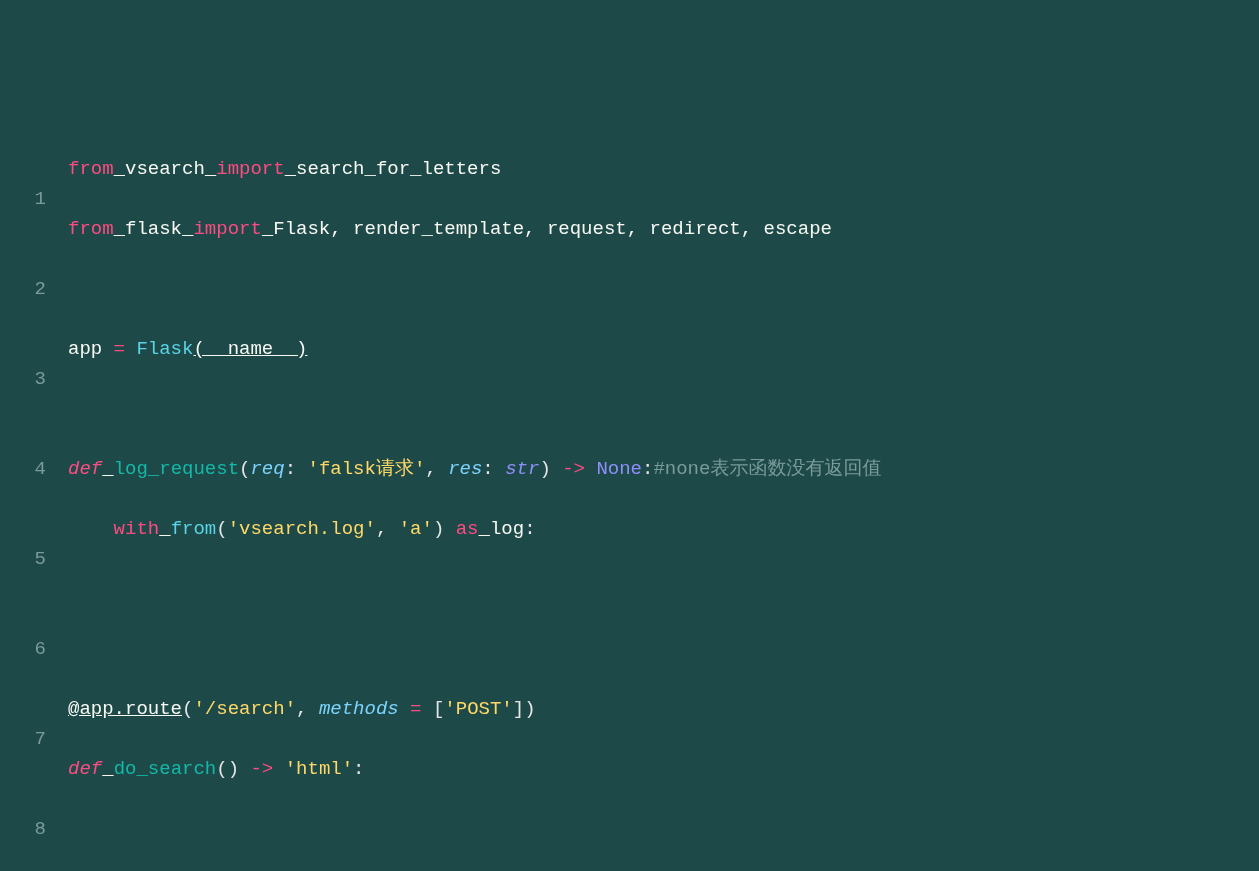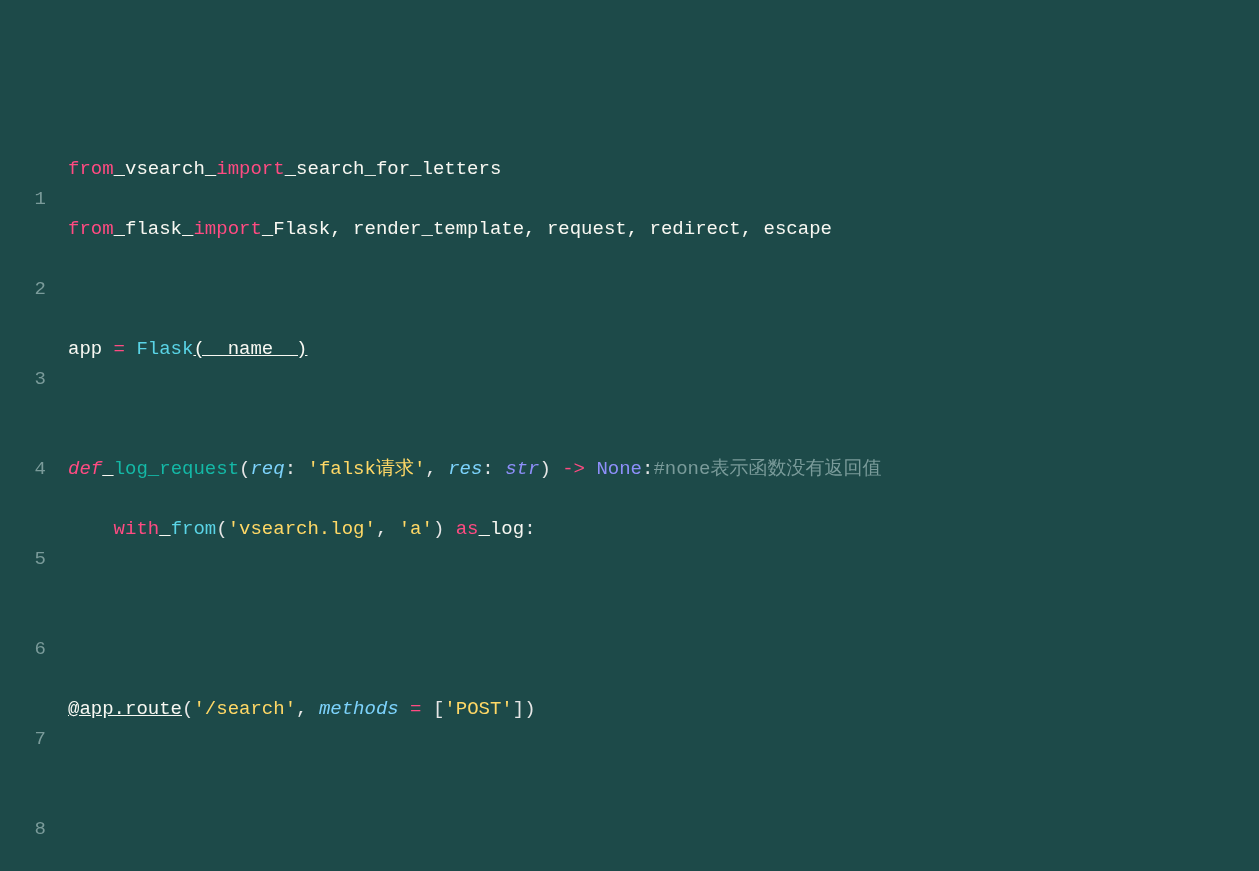--- a/index.html
+++ b/index.html
@@ -97,20 +97,21 @@
 <div class="line"><span class="kw">from</span><span class="plain"> </span><span class="id">vsearch</span><span class="plain"> </span><span class="kw">import</span><span class="plain"> </span><span class="id">search_for_letters</span></div>
 <div class="line"><span class="kw">from</span><span class="plain"> </span><span class="id">flask</span><span class="plain"> </span><span class="kw">import</span><span class="plain"> </span><span class="id">Flask, render_template, request, redirect, escape</span></div>
 <div class="line"></div>
 <div class="line"><span class="id">app </span><span class="op">=</span><span class="call"> Flask</span><span class="plain">(__name__)</span></div>
 <div class="line"></div>
 <div class="line"><span class="kw" style="font-style:italic">def</span><span class="plain"> </span><span class="fn">log_request</span><span class="punct">(</span><span class="param">req</span><span class="punct">: </span><span class="str">'falsk请求'</span><span class="punct">, </span><span class="param">res</span><span class="punct">: </span><span class="type">str</span><span class="punct">)</span><span class="op"> -&gt; </span><span class="none">None</span><span class="punct">:</span><span class="cmt">#none表示函数没有返回值</span></div>
 <div class="line"><span>    </span><span class="kw">with</span><span class="plain"> </span><span class="call">from</span><span class="punct">(</span><span class="str">'vsearch.log'</span><span class="punct">, </span><span class="str">'a'</span><span class="punct">) </span><span class="kw">as</span><span class="plain"> </span><span class="id">log</span><span class="punct">:</span></div>
 <div class="line"></div>
 <div class="line"></div>
 <div class="line"><span class="plain">@app.route</span><span class="punct">(</span><span class="str">'/search'</span><span class="punct">, </span><span class="param">methods</span><span class="op"> = </span><span class="punct">[</span><span class="str">'POST'</span><span class="punct">]</span><span class="punct">)</span></div>
+<div class="line"><span class="kw" style="font-style:italic">def</span><span class="plain"> </span><span class="fn">do_search</span><span class="punct">()</span><span class="op"> -&gt; </span><span class="str">'html'</span><span class="punct">:</span></div>
 
 
 
 
 
 
 
 
 
 

